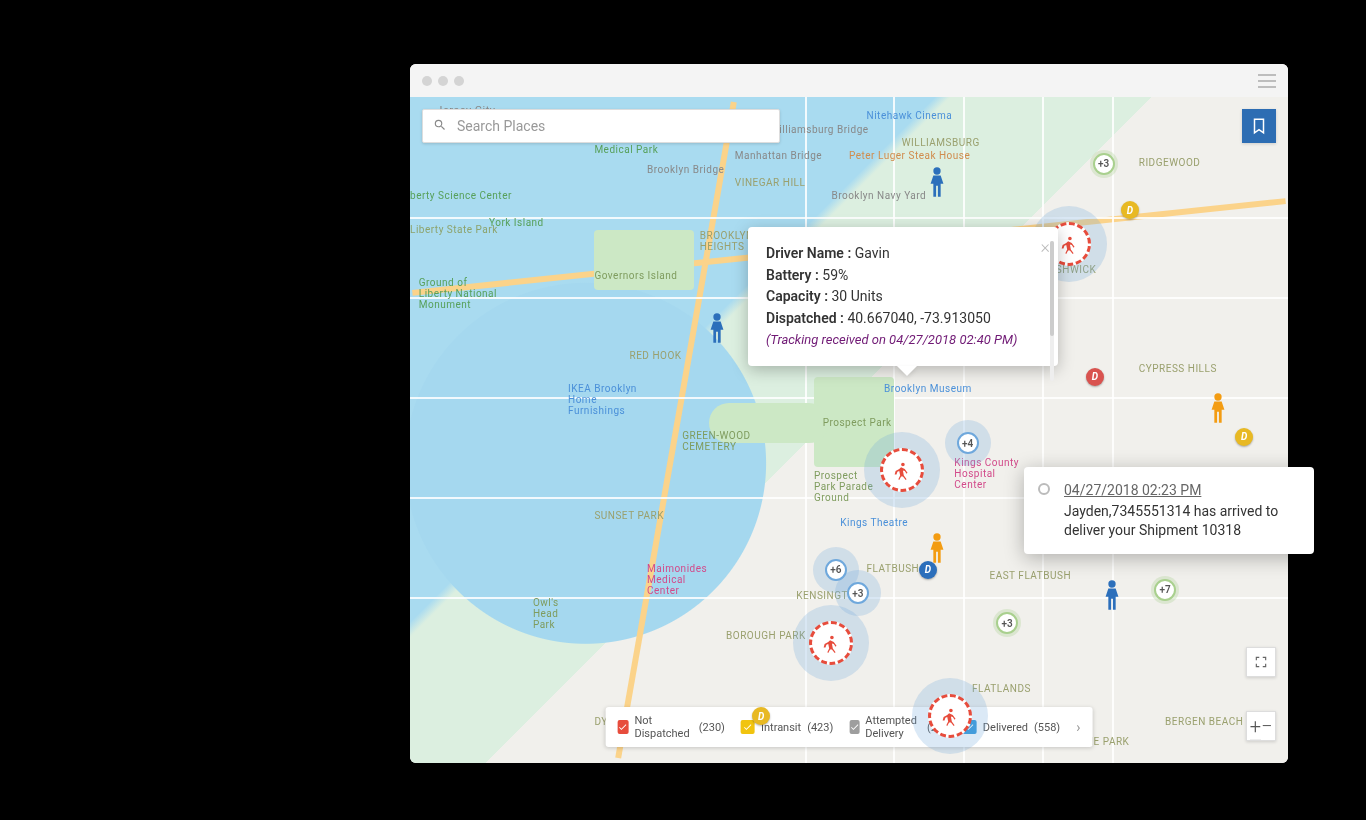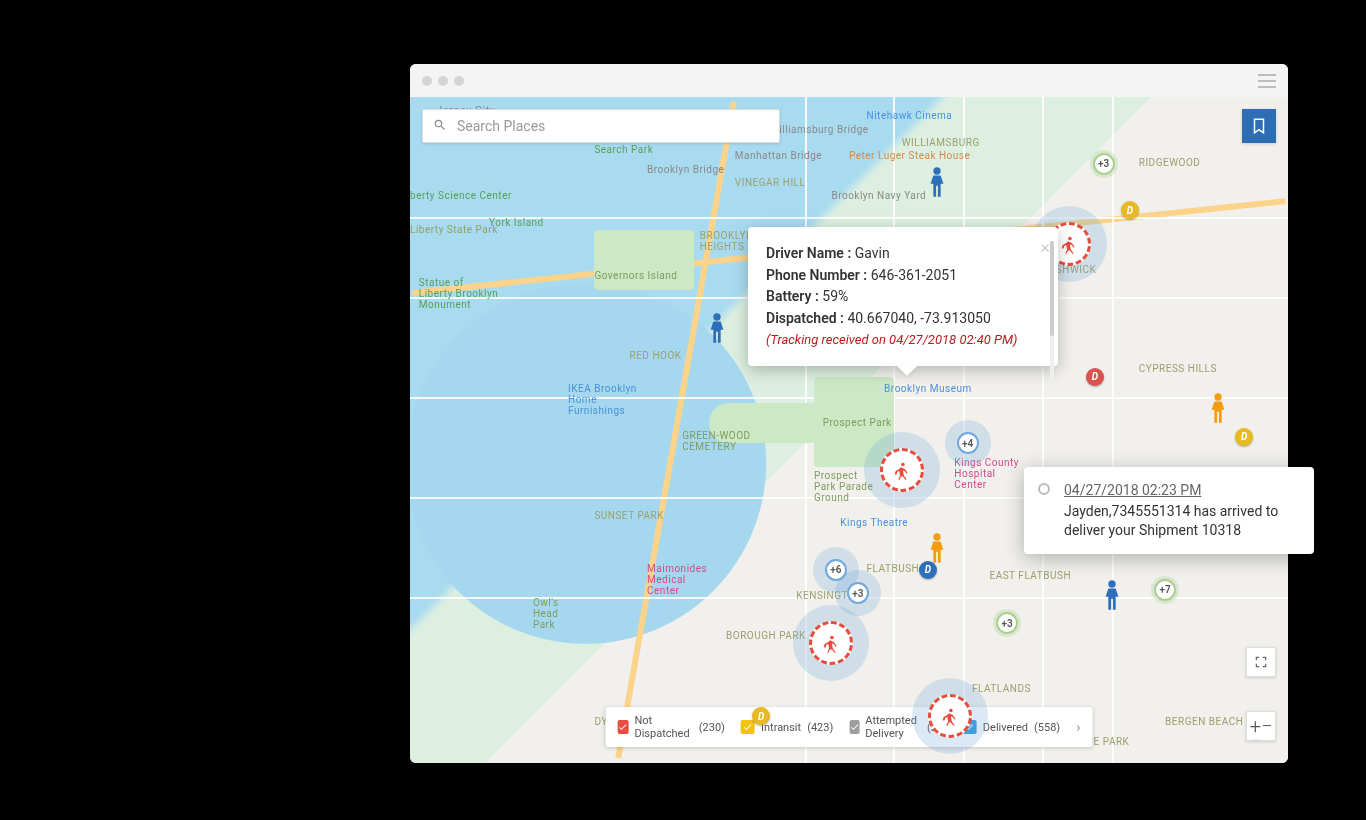--- a/index.html
+++ b/index.html
@@ -102,21 +102,21 @@
   box-shadow:0 0 0 16px rgba(111,168,220,.25); cursor:pointer;
 }
 .driver-dot svg { width:22px; height:22px; fill:#e74c3c; }
 
 .popup {
   position:absolute; background:#fff; border-radius:4px; box-shadow:0 4px 16px rgba(0,0,0,.25);
   padding:16px 20px 16px 18px; font-size:14px; color:#333; line-height:1.55;
 }
 .popup .close { position:absolute; right:8px; top:6px; color:#bbb; font-size:18px; cursor:pointer; font-weight:300; }
 .popup .row b { font-weight:600; }
-.popup .note { font-style:italic; color:#b91c1c; font-size:13px; }
+.popup .note { font-style:italic; color:#701a75; font-size:13px; }
 .popup .scroll-track { position:absolute; right:4px; top:14px; width:4px; height:140px; background:#eee; border-radius:2px; }
 .popup .scroll-thumb { width:100%; height:95px; background:#ccc; border-radius:2px; }
 .popup::after {
   content:""; position:absolute; left:48%; bottom:-10px;
   border:10px solid transparent; border-top-color:#fff; border-bottom:none;
   filter:drop-shadow(0 2px 2px rgba(0,0,0,.1));
 }
 
 .toast {
   position:absolute; background:#fff; border-radius:4px;
@@ -163,23 +163,23 @@
         <div class="road r10"></div>
       <div class="park pk1"></div>
         <div class="park pk2"></div>
         <div class="park pk3"></div>
 
       <span class="label" style="left:27%;top:3%;font-size:13px;color:#777">New York</span>
       <span class="label" style="left:3%;top:1%;font-size:11px;color:#888">Jersey City</span>
       <span class="label" style="left:-1%;top:14%;color:#57a05a">Liberty Science Center</span>
       <span class="label" style="left:0%;top:19%;color:#8da36c">Liberty State Park</span>
       <span class="label" style="left:9%;top:18%;color:#57a05a">York Island</span>
-      <span class="label" style="left:1%;top:27%;color:#57a05a;width:80px;white-space:normal">Statue of Liberty Brooklyn Monument</span>
+      <span class="label" style="left:1%;top:27%;color:#57a05a;width:80px;white-space:normal">Ground of Liberty National Monument</span>
       <span class="label" style="left:21%;top:26%;color:#7f9c5e">Governors Island</span>
-      <span class="label" style="left:21%;top:7%;color:#57a05a">Search Park</span>
+      <span class="label" style="left:21%;top:7%;color:#57a05a">Medical Park</span>
       <span class="label" style="left:27%;top:10%;color:#888">Brooklyn Bridge</span>
       <span class="label" style="left:37%;top:8%;color:#888">Manhattan Bridge</span>
       <span class="label" style="left:41%;top:4%;color:#888">Williamsburg Bridge</span>
       <span class="label" style="left:52%;top:2%;color:#4a90d9">Nitehawk Cinema</span>
       <span class="label" style="left:50%;top:8%;color:#d08b4c">Peter Luger Steak House</span>
       <span class="label" style="left:56%;top:6%">WILLIAMSBURG</span>
       <span class="label" style="left:83%;top:9%">RIDGEWOOD</span>
       <span class="label" style="left:72%;top:25%">BUSHWICK</span>
       <span class="label" style="left:83%;top:40%">CYPRESS HILLS</span>
       <span class="label" style="left:48%;top:14%;color:#888">Brooklyn Navy Yard</span>
@@ -354,22 +354,22 @@
             </svg>
           </div>
       </div>
 
       <div class="popup" style="left:38.5%;top:19.5%;width:310px">
         <span class="close">×</span>
         <div class="scroll-track">
             <div class="scroll-thumb"></div>
           </div>
         <div class="row"><b>Driver Name :</b> <span>Gavin</span></div>
-        <div class="row"><b>Phone Number :</b> <span>646-361-2051</span></div>
         <div class="row"><b>Battery :</b> <span>59%</span></div>
+        <div class="row"><b>Capacity :</b> <span>30 Units</span></div>
         <div class="row"><b>Dispatched :</b> <span>40.667040, -73.913050</span></div>
         <div class="note">(Tracking received on 04/27/2018 02:40 PM)</div>
       </div>
 
     </div>
   </div>
 
   <div class="toast" style="left:1024px;top:467px">
     <span class="ring"></span>
     <div class="ts">04/27/2018 02:23 PM</div>

